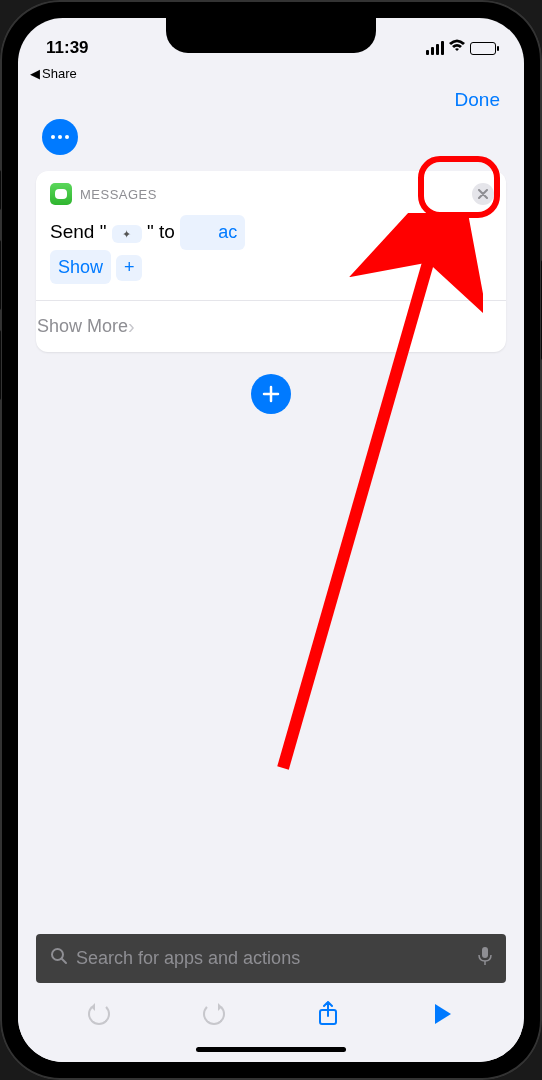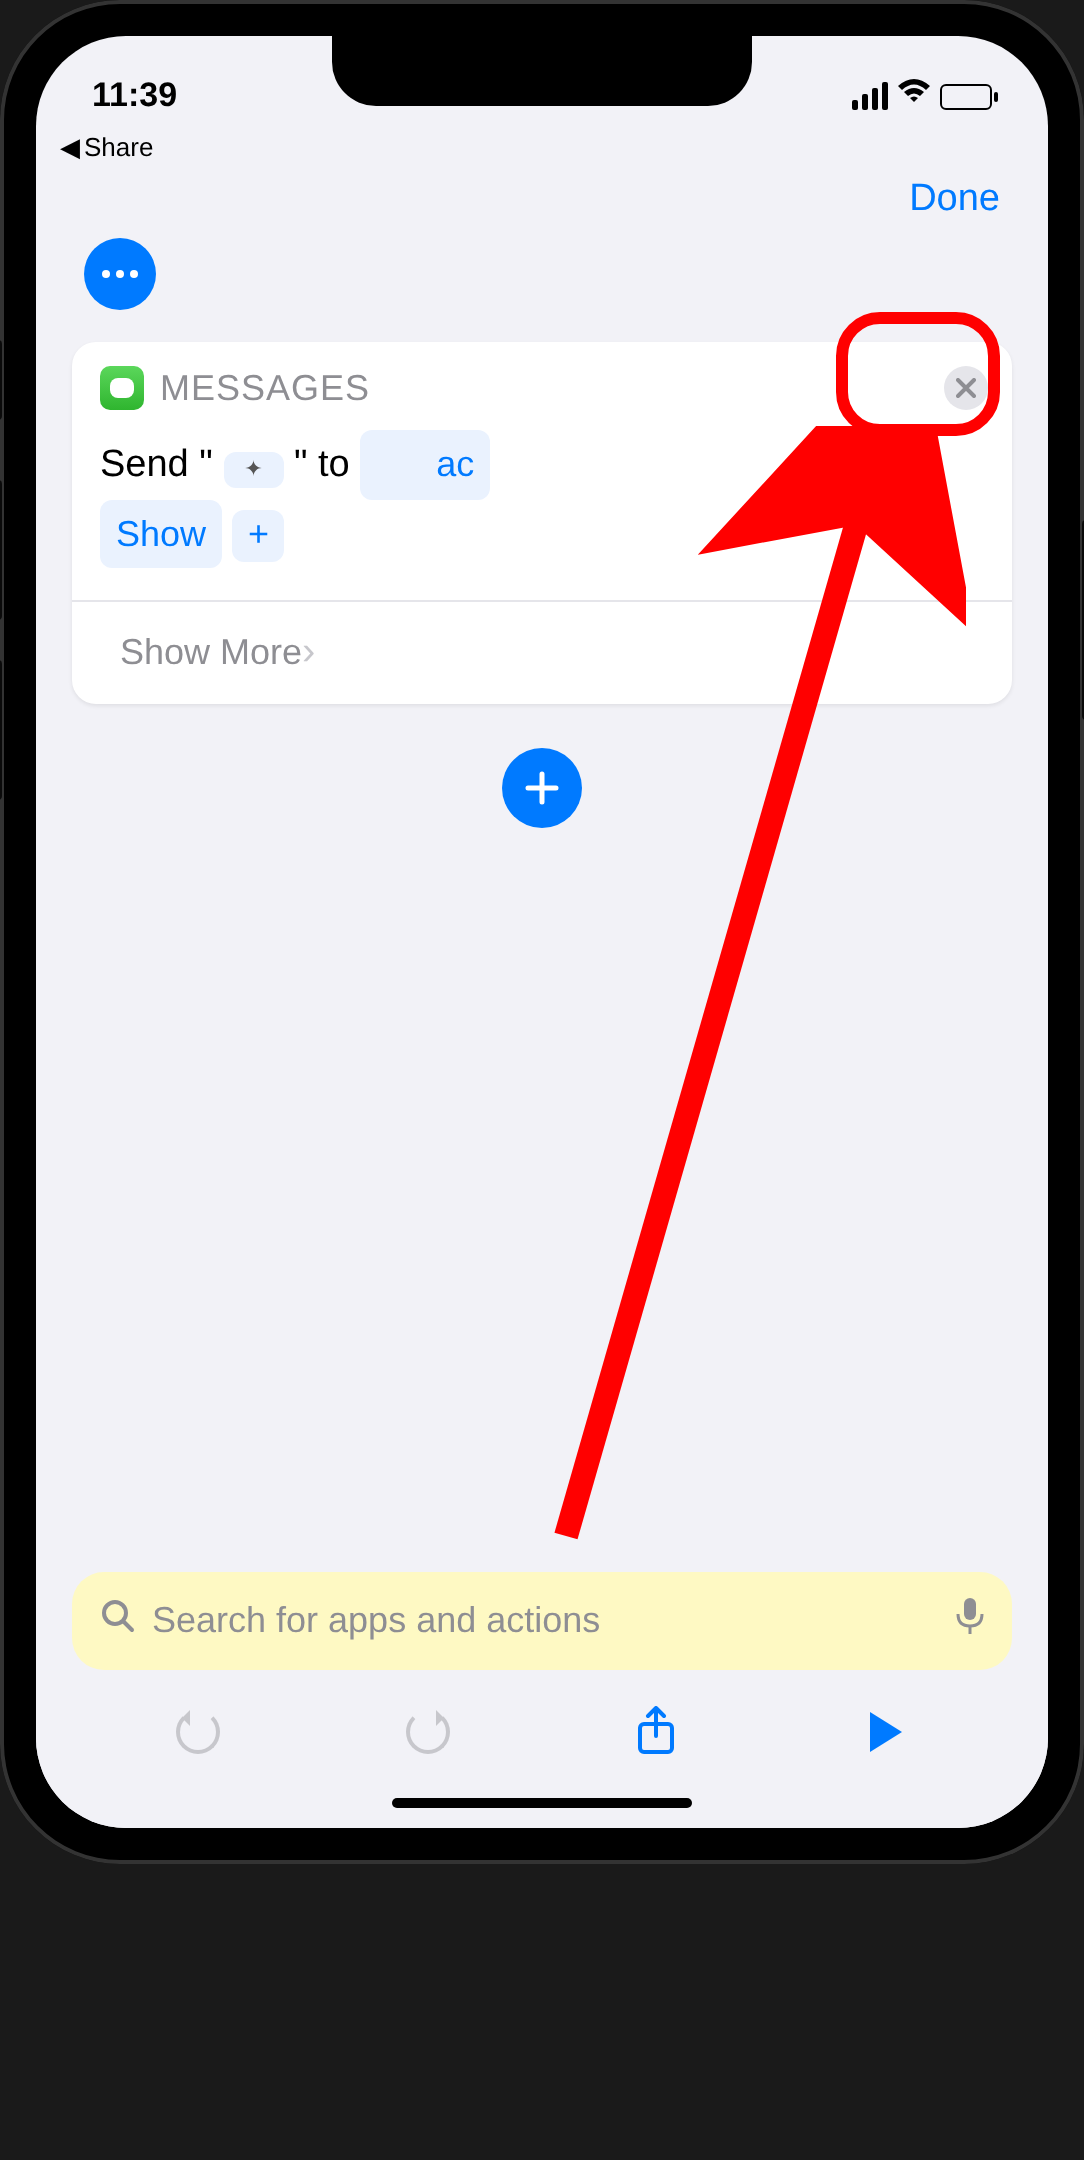--- a/index.html
+++ b/index.html
@@ -1,20 +1,20 @@
 <!DOCTYPE html>
 <html><head>
   <meta charset="utf-8">
   <style>
     * { margin: 0; padding: 0; box-sizing: border-box; font-family: -apple-system, BlinkMacSystemFont, "Segoe UI", Helvetica, Arial, sans-serif; }
     body { background: #1a1a1a; display: flex; justify-content: center; align-items: flex-start; padding: 0; }
     
     .phone-frame {
       width: 542px;
-      height: 932px;
+      height: 1080px;
       background: #000;
       border-radius: 60px;
       padding: 18px;
       position: relative;
       box-shadow: inset 0 0 0 2px #333;
     }
     
     .phone-side-btn { position: absolute; background: #0a0a0a; border-radius: 2px; }
     .btn-left-1 { left: -3px; top: 170px; width: 4px; height: 40px; }
     .btn-left-2 { left: -3px; top: 240px; width: 4px; height: 70px; }
@@ -149,21 +149,21 @@
     }
     .msg-bubble::after {
       content: '';
       position: absolute;
       bottom: -2px;
       left: 3px;
       border: 2px solid transparent;
       border-top-color: #fff;
     }
     .card-header-text {
-      font-size: 18px;
+      font-size: 13px;
       color: #8e8e93;
       letter-spacing: 0.5px;
     }
     .close-card {
       position: absolute;
       right: 12px;
       top: 12px;
       width: 22px;
       height: 22px;
       border-radius: 50%;
@@ -211,21 +211,21 @@
       align-items: center;
       justify-content: center;
       font-size: 18px;
       vertical-align: middle;
       border: none;
     }
     .card-divider { height: 1px; background: #e5e5ea; margin: 0; }
     .show-more-row {
       display: flex;
       align-items: center;
-      padding: 14px 24px;
+      padding: 14px 1px;
       color: #8e8e93;
       font-size: 18px;
     }
     .chevron { color: #c7c7cc; font-size: 20px; }
     
     .add-action-btn {
       margin: 22px auto 0 auto;
       width: 40px;
       height: 40px;
       border-radius: 50%;
@@ -253,22 +253,22 @@
       position: absolute;
       bottom: 0;
       left: 0;
       right: 0;
       background: #f2f2f7;
       padding: 0 18px 10px 18px;
     }
     .search-field {
       display: flex;
       align-items: center;
-      background: #fef9c3;
-      border-radius: 16px;
+      background: #404040;
+      border-radius: 4px;
       padding: 12px 14px;
       gap: 8px;
     }
     .search-icon { color: #8e8e93; font-size: 18px; }
     .search-text { flex: 1; color: #8e8e93; font-size: 18px; }
     .mic-icon { color: #8e8e93; font-size: 18px; }
     
     .toolbar {
       display: flex;
       justify-content: space-around;

